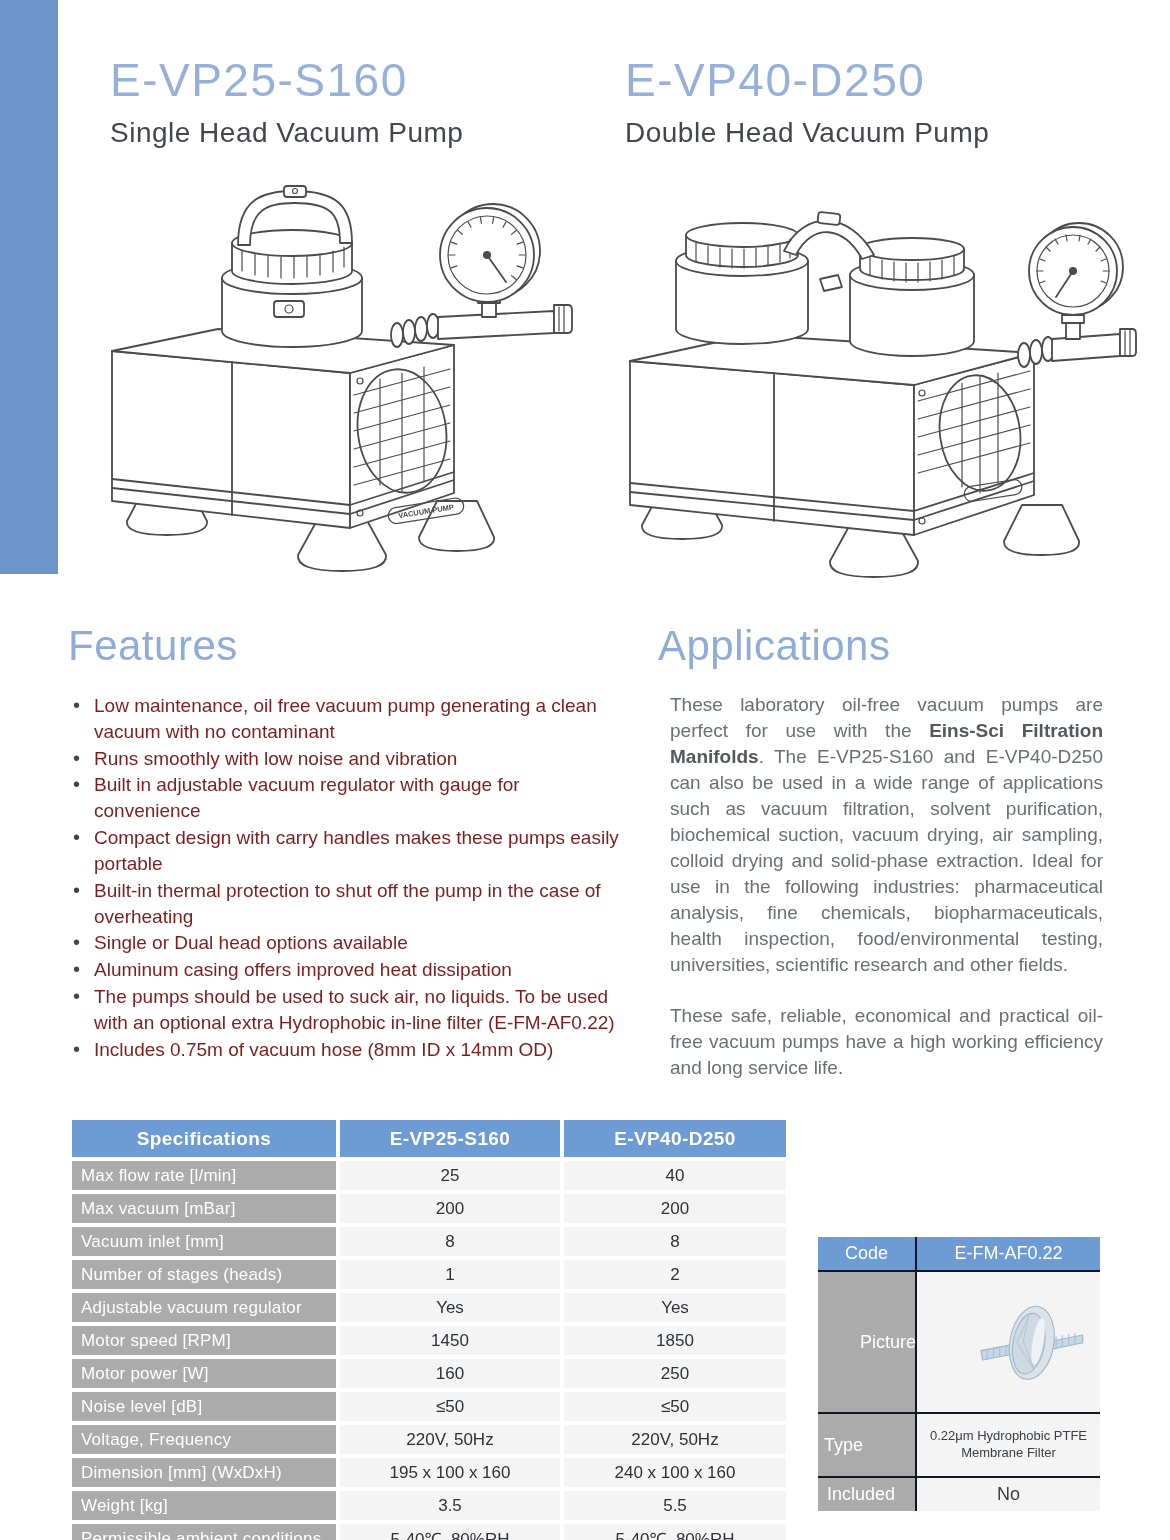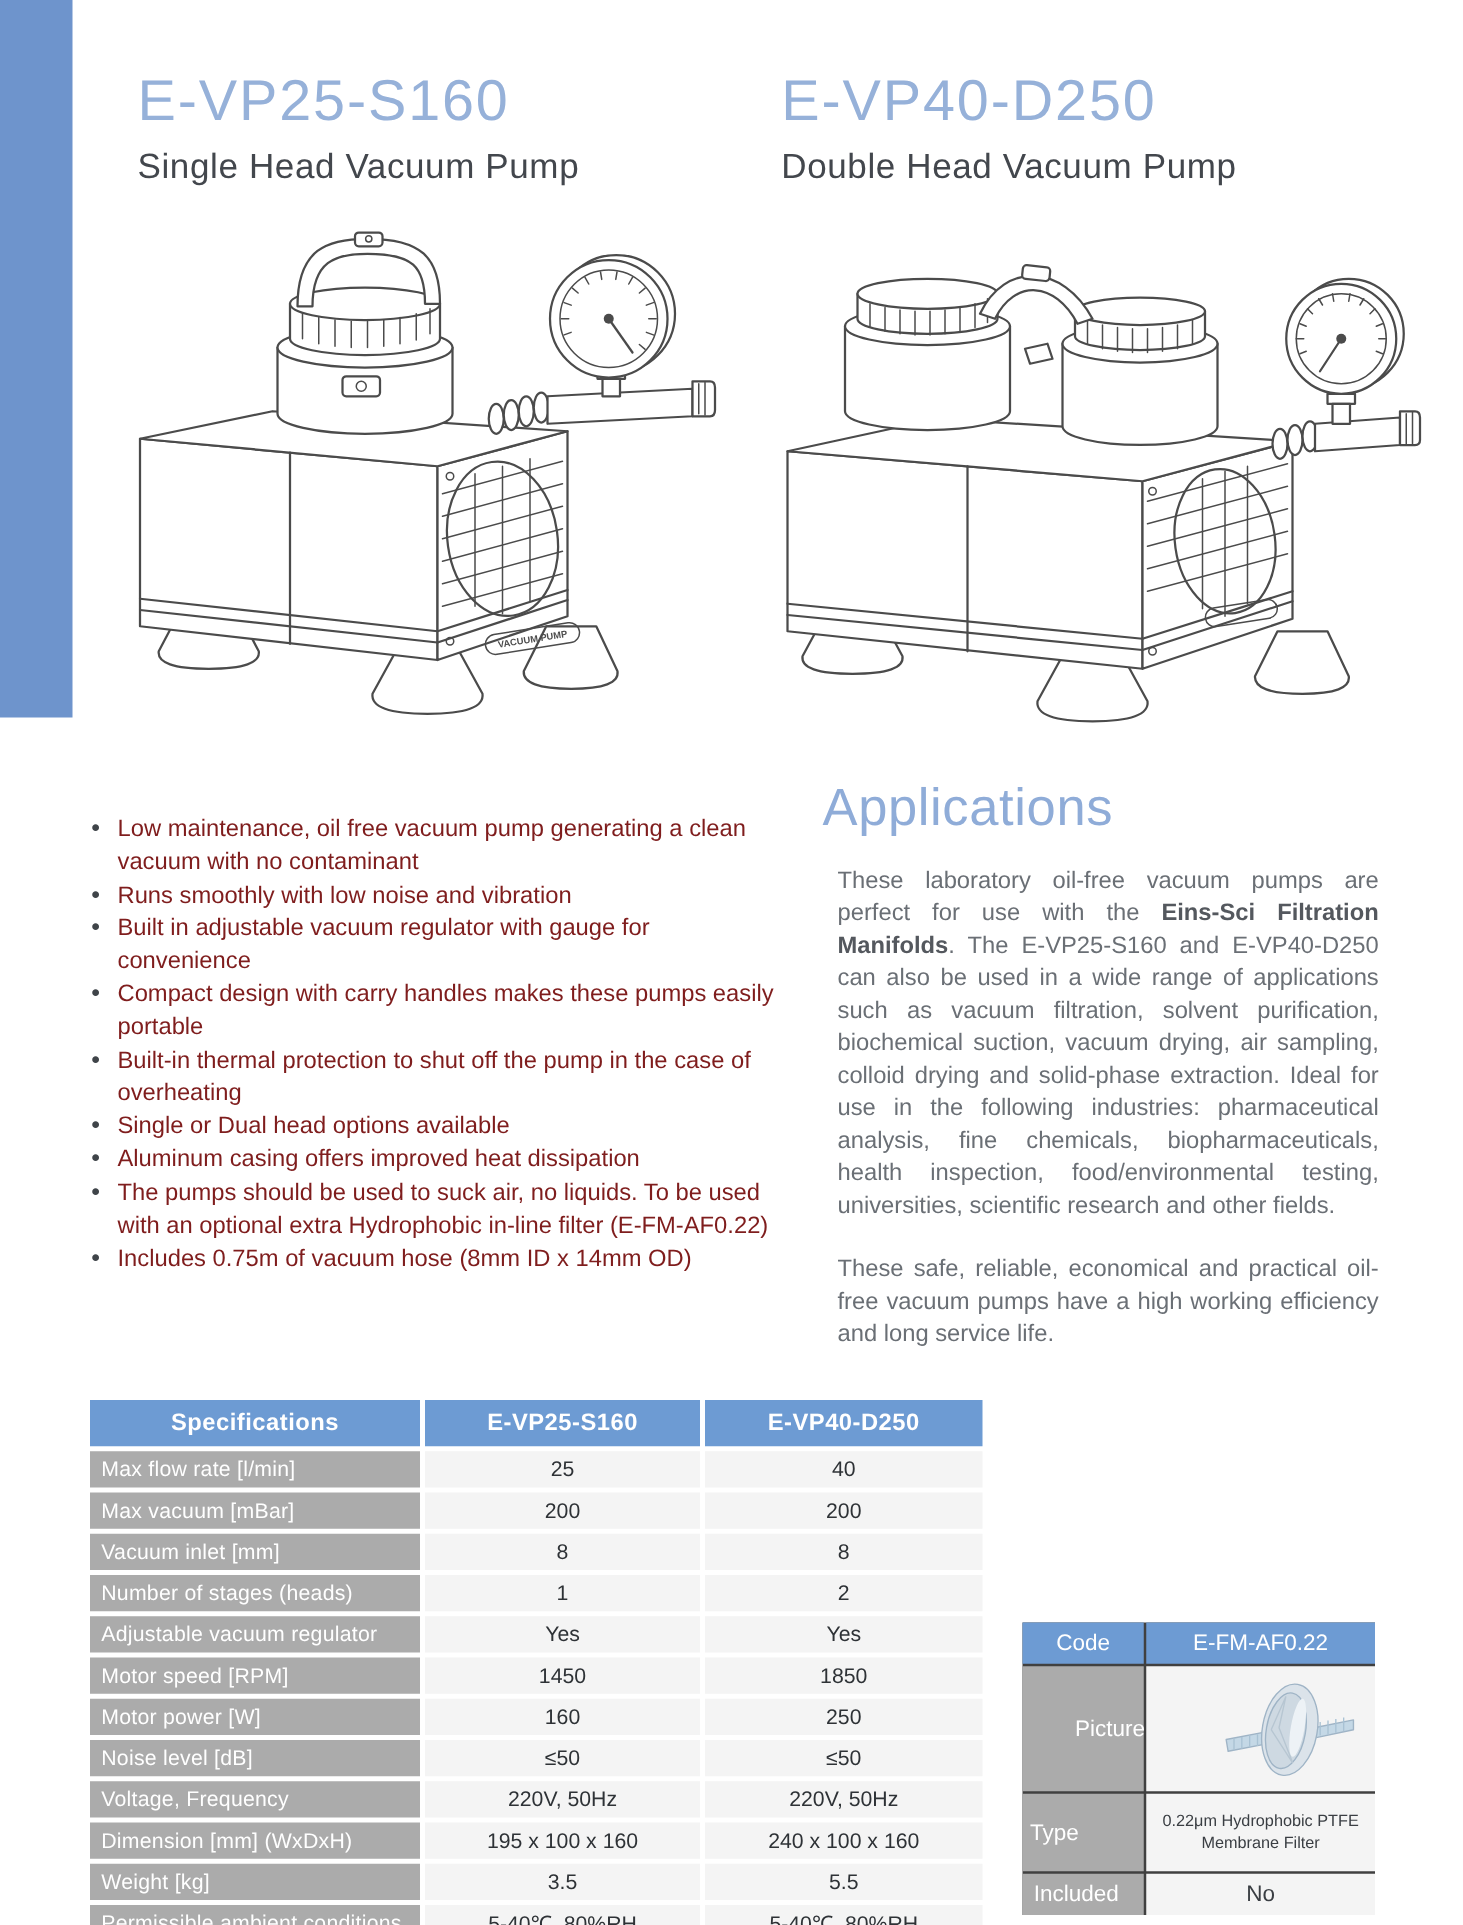--- a/index.html
+++ b/index.html
@@ -44,28 +44,28 @@
         font-size:19px;font-weight:600;letter-spacing:0.4px;}
   .spec-row{display:contents;}
   .spec-label{height:29px;background:#ABABAB;color:#ffffff;display:flex;align-items:center;
         padding-left:9px;font-size:17px;letter-spacing:0.2px;}
   .spec-val{height:29px;background:#F4F4F4;color:#2E3236;display:flex;align-items:center;justify-content:center;
         font-size:17px;}
 
   
   .accessories-title{position:absolute;left:820px;top:1168px;font-size:42px;font-weight:400;
         letter-spacing:0.5px;color:#6095D5;line-height:1;}
-  .acc-table{position:absolute;left:818px;top:1298px;display:grid;
-        grid-template-columns:97px 183px;gap:2px;background:#404040;}
+  .acc-table{position:absolute;left:818px;top:1237px;display:grid;
+        grid-template-columns:97px 183px;gap:2px;background:#0f172a;}
   .acc-th{height:33px;background:#6D9BD3;color:#ffffff;display:flex;align-items:center;font-size:18px;}
   .acc-th.center{justify-content:center;}
   .acc-label{background:#ABABAB;color:#ffffff;display:flex;align-items:center;padding-left:9px;font-size:18px;}
   .acc-val{background:#F4F4F4;color:#3A3E43;display:flex;align-items:center;justify-content:center;
         font-size:13px;text-align:center;line-height:1.3;}
-  .r-pic{height:100px;padding-left:42px;}
+  .r-pic{height:140px;padding-left:42px;}
   .r-type{height:62px;padding:0 6px;}
   .r-inc{height:33px;font-size:18px;}
 </style>
 </head>
 <body>
 
 <div class="page">
 
   <div class="accent-bar"></div>
 
@@ -213,20 +213,21 @@
         <circle class="lnw" cx="461" cy="88" r="44"></circle>
         <circle class="lnt" cx="461" cy="88" r="36"></circle>
         <path class="lnt" d="M433 98 L428 100 M431 88 L425 88 M433 78 L428 76 M438 68 L434 64 M446 61 L443 56 M455 58 L454 52 M467 58 L468 52 M476 61 L479 56 M484 68 L488 64 M489 78 L494 76 M491 88 L497 88 M489 98 L494 100"></path>
         <path class="ln" d="M461 88 L444 114"></path>
         <circle cx="461" cy="88" r="4" fill="#4B4B4B"></circle>
       </g>
     </svg>
   </div>
 
   <div class="features">
+    <div class="section-title">Features</div>
     <ul class="features-list">
       <li>Low maintenance, oil free vacuum pump generating a clean vacuum with no contaminant</li>
         <li>Runs smoothly with low noise and vibration</li>
         <li>Built in adjustable vacuum regulator with gauge for convenience</li>
         <li>Compact design with carry handles makes these pumps easily portable</li>
         <li>Built-in thermal protection to shut off the pump in the case of overheating</li>
         <li>Single or Dual head options available</li>
         <li>Aluminum casing offers improved heat dissipation</li>
         <li>The pumps should be used to suck air, no liquids. To be used with an optional extra Hydrophobic in-line filter (E-FM-AF0.22)</li>
         <li>Includes 0.75m of vacuum hose (8mm ID x 14mm OD)</li>

